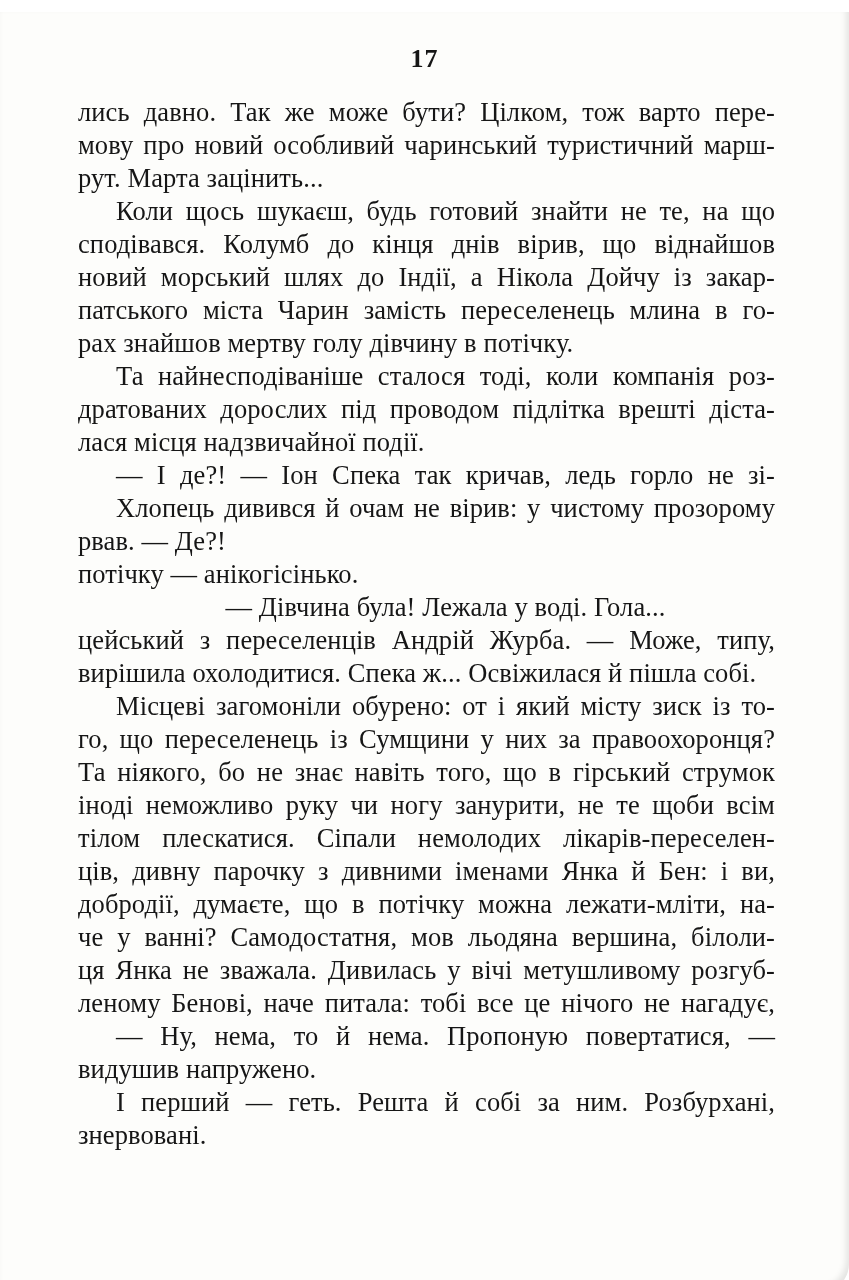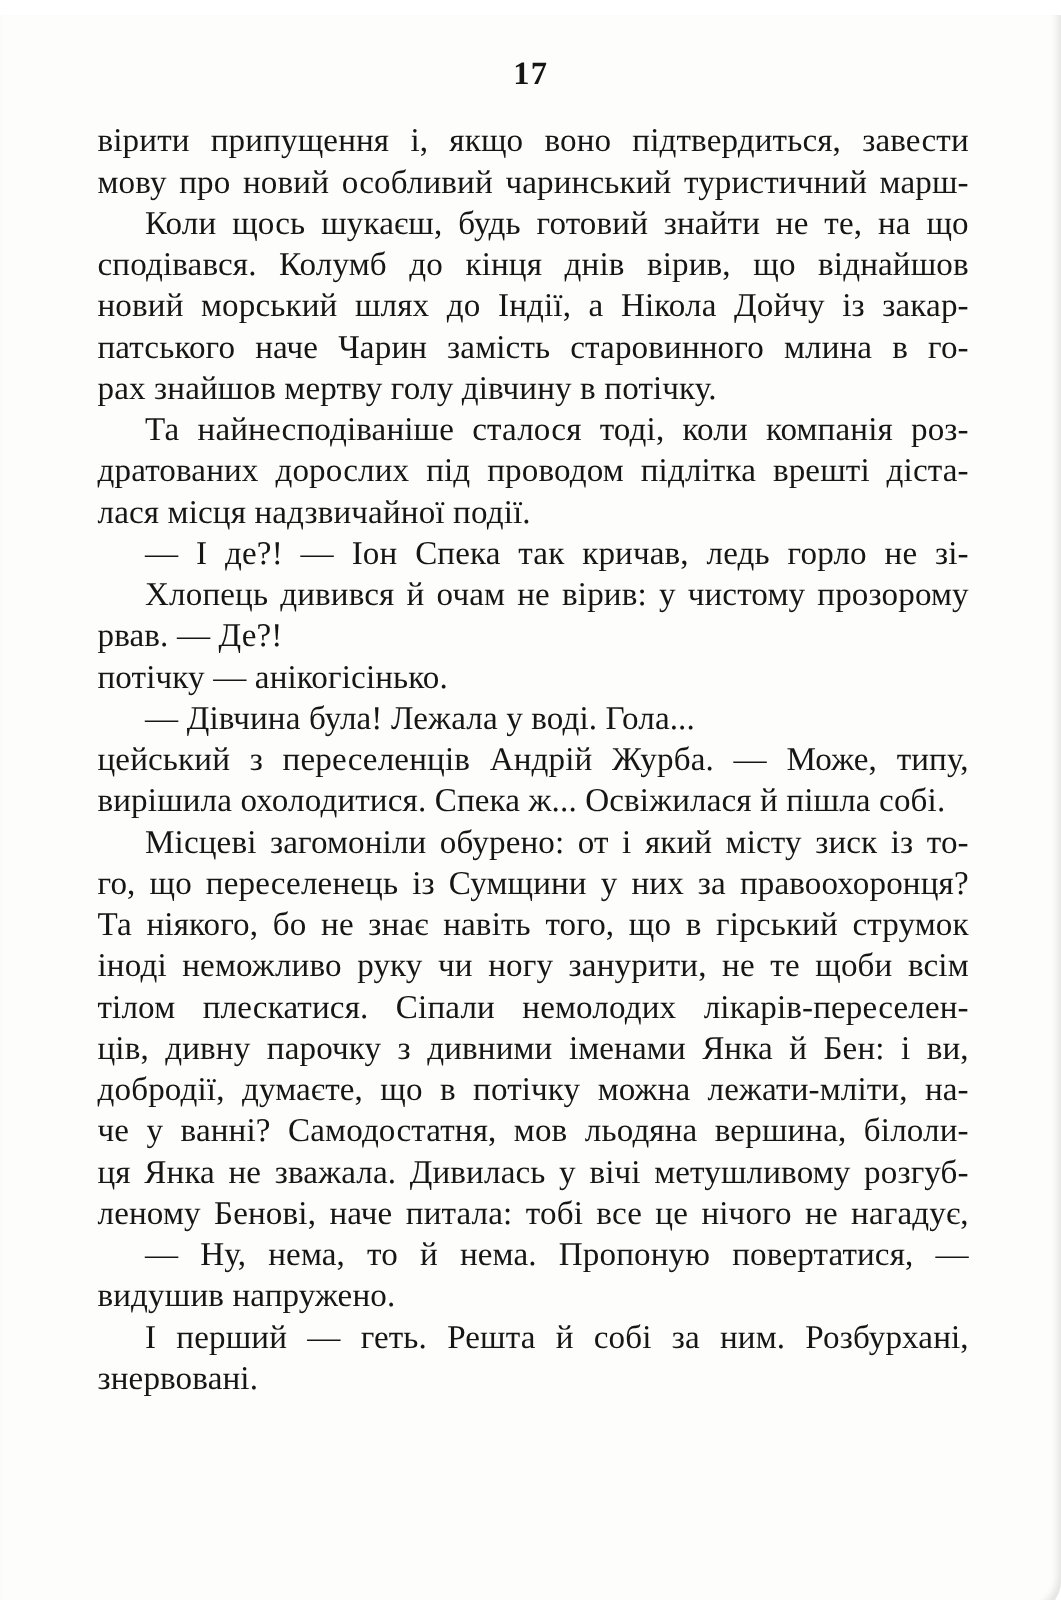--- a/index.html
+++ b/index.html
@@ -45,34 +45,36 @@
     text-align: left;
     white-space: normal;
     letter-spacing: 0.1px;
   }
   .line.just {
     text-align: justify;
     text-align-last: justify;
   }
   .line.indent {
     text-indent: 38px;
+    text-align: center;
   }
 </style>
 </head>
 <body>
 
 <div class="page">
   <div class="page-number">17</div>
   <div class="page-body">
-      <div class="line just">вірити припущення і, якщо воно підтвердиться, завести</div>
+      <div class="line just">лись давно. Так же може бути? Цілком, тож варто пере-</div>
       <div class="line just">мову про новий особливий чаринський туристичний марш-</div>
+      <div class="line">рут. Марта зацінить...</div>
       <div class="line just indent">Коли щось шукаєш, будь готовий знайти не те, на що</div>
       <div class="line just">сподівався. Колумб до кінця днів вірив, що віднайшов</div>
       <div class="line just">новий морський шлях до Індії, а Нікола Дойчу із закар-</div>
-      <div class="line just">патського наче Чарин замість старовинного млина в го-</div>
+      <div class="line just">патського міста Чарин замість переселенець млина в го-</div>
       <div class="line">рах знайшов мертву голу дівчину в потічку.</div>
       <div class="line just indent">Та найнесподіваніше сталося тоді, коли компанія роз-</div>
       <div class="line just">дратованих дорослих під проводом підлітка врешті діста-</div>
       <div class="line">лася місця надзвичайної події.</div>
       <div class="line just indent">— І де?! — Іон Спека так кричав, ледь горло не зі-</div>
       <div class="line just indent">Хлопець дивився й очам не вірив: у чистому прозорому</div>
       <div class="line">рвав. — Де?!</div>
       <div class="line">потічку — анікогісінько.</div>
       <div class="line indent">— Дівчина була! Лежала у воді. Гола...</div>
       <div class="line just">цейський з переселенців Андрій Журба. — Може, типу,</div>

